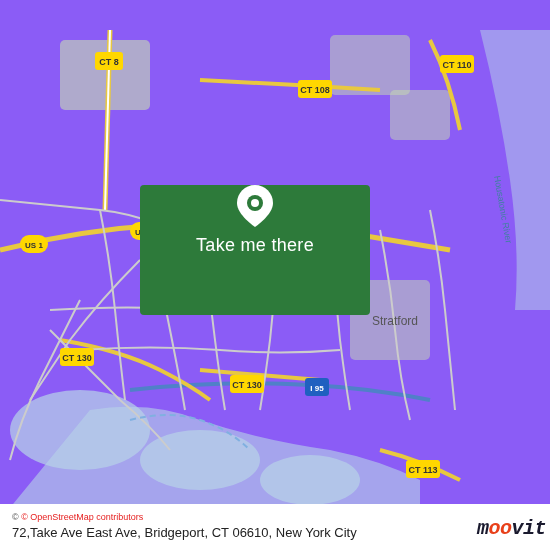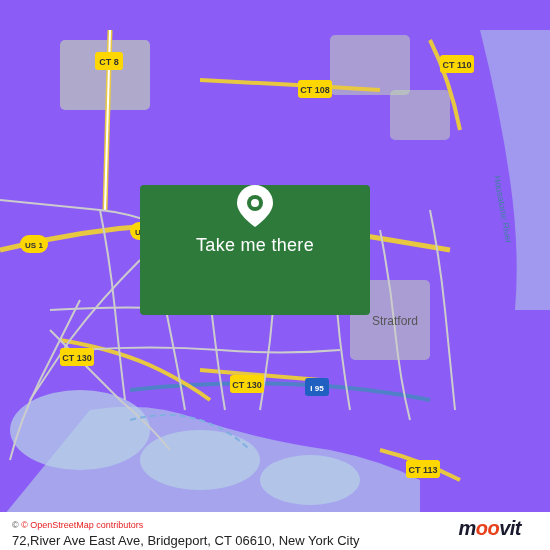--- a/index.html
+++ b/index.html
@@ -65,21 +65,21 @@
       letter-spacing: 0.3px;
     }
 
     
     #bottom-bar {
       position: absolute;
       bottom: 0;
       left: 0;
       width: 100%;
       background: white;
-      padding: 8px 12px 2px 12px;
+      padding: 8px 12px 10px 12px;
     }
 
     #attribution {
       font-size: 9px;
       color: #555;
       margin-bottom: 3px;
     }
 
     #attribution a {
       color: #e62020;
@@ -88,24 +88,25 @@
 
     #address-line {
       font-size: 13px;
       color: #222;
       font-weight: 400;
     }
 
     #moovit-badge {
       position: absolute;
       bottom: 10px;
-      right: 29px;
+      right: 4px;
       display: flex;
       align-items: flex-end;
       gap: 4px;
+      font-family: Liberation Mono, monospace;
     }
 
     #moovit-logo {
       font-size: 20px;
       font-weight: 700;
       color: #1a1a2e;
       font-style: italic;
       letter-spacing: -0.5px;
     }
 
@@ -211,20 +212,20 @@
         <circle cx="18" cy="18" r="4" fill="white"></circle>
       </svg>
     </div>
     <span id="take-me-there-label">Take me there</span>
   </div>
 
   <div id="bottom-bar">
     <div id="attribution">
       <span>© </span><a>© OpenStreetMap contributors</a>
     </div>
-    <div id="address-line">72,River Ave East Ave, Bridgeport, CT 06610, New York City</div>
+    <div id="address-line">72,Take Ave East Ave, Bridgeport, CT 06610, New York City</div>
     <div id="moovit-badge">
       <span id="moovit-logo">
         m<span>oo</span>vit
       </span>
     </div>
   </div>
 </div>
 
 </body></html>

